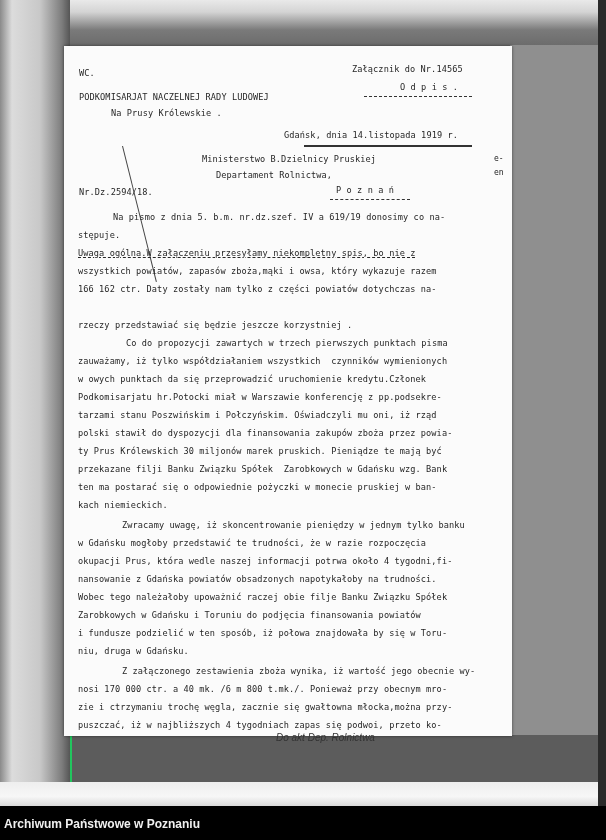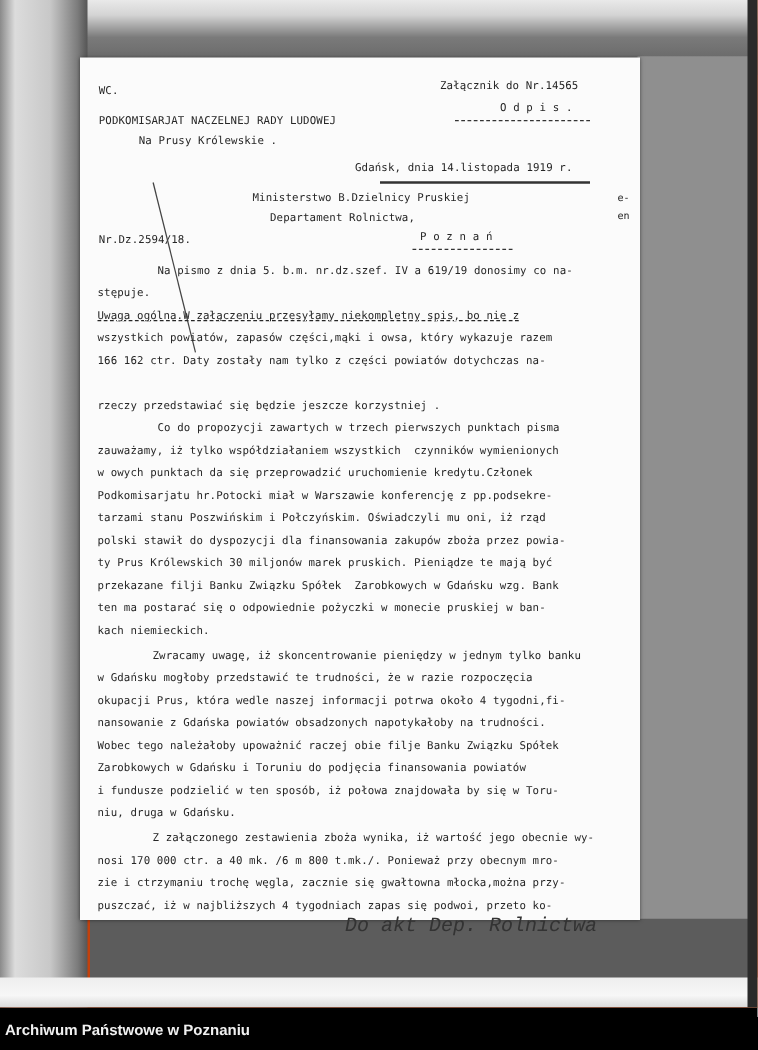--- a/index.html
+++ b/index.html
@@ -1,29 +1,29 @@
 <!DOCTYPE html>
 <html><head>
 <meta charset="utf-8">
 <style>
   html,body{margin:0;padding:0;}
   body{width:606px;height:840px;background:#000;position:relative;overflow:hidden;font-family:"DejaVu Sans Mono",monospace;}
-  .scan{position:absolute;left:0;top:0;width:606px;height:806px;background:#c2410c;overflow:hidden;}
+  .scan{position:absolute;left:0;top:0;width:606px;height:806px;background:#22c55e;overflow:hidden;}
   .folder-top{position:absolute;left:0;top:0;width:606px;height:60px;background:linear-gradient(180deg,#e9e9e9 0,#d4d4d4 12px,#7a7a7a 30px,#5e5e5e 60px);}
   .folder-left{position:absolute;left:0;top:0;width:70px;height:806px;background:linear-gradient(90deg,#8a8a8a 0,#dcdcdc 12px,#c8c8c8 40px,#7c7c7c 62px,#555 70px);}
   .bottom-band{position:absolute;left:0;top:782px;width:606px;height:24px;background:linear-gradient(180deg,#eee,#f7f7f7 60%,#dadada);}
   .board{position:absolute;left:510px;top:45px;width:90px;height:740px;background:#8f8f8f;}
   .board-edge{position:absolute;left:598px;top:0;width:8px;height:806px;background:#2a2a2a;}
   .lower-board{position:absolute;left:72px;top:735px;width:528px;height:50px;background:#5c5c5c;}
   .paper{position:absolute;left:64px;top:46px;width:448px;height:690px;background:#fbfbfb;box-shadow:0 0 3px rgba(0,0,0,.5);}
   .t{position:absolute;font-size:8.6px;color:#262626;white-space:pre;letter-spacing:0.1px;}
   .ul{text-decoration:underline;text-decoration-style:dashed;}
   .dash{position:absolute;height:0;border-top:1px dashed #333;}
   .rule{position:absolute;height:2px;background:#333;}
-  .sig{position:absolute;font-family:Liberation Mono, monospace;font-style:italic;font-size:16px;color:#333;white-space:pre;}
+  .sig{position:absolute;font-family:Liberation Sans, sans-serif;font-style:italic;font-size:10px;color:#333;white-space:pre;}
   .margin-mark{position:absolute;font-size:8px;color:#222;}
   .caption{position:absolute;left:4px;top:817px;font-family:"Liberation Sans",sans-serif;font-weight:bold;font-size:12px;color:#f0f0f0;}
   .pen{position:absolute;border-left:1px solid #444;}
 </style>
 </head>
 <body>
 
 <div class="scan">
   <div class="folder-top"></div>
   <div class="board"></div>
@@ -46,24 +46,24 @@
     <div class="rule" style="left:240px;top:99px;width:168px;"></div>
 
     <div class="t" style="left:138px;top:108px;">Ministerstwo B.Dzielnicy Pruskiej</div>
     <div class="t" style="left:152px;top:124px;">Departament Rolnictwa,</div>
     <div class="t" style="left:15px;top:141px;">Nr.Dz.2594/18.</div>
     <div class="t" style="left:272px;top:139px;">P o z n a ń</div>
     <div class="dash" style="left:266px;top:153px;width:80px;"></div>
 
     <div class="pen" style="left:58px;top:100px;height:140px;transform:rotate(-14deg);transform-origin:top;"></div>
 
-    <div class="t" style="left:62px;top:166px;">Na pismo z dnia 5. b.m. nr.dz.szef. IV a 619/19 donosimy co na-</div>
+    <div class="t" style="left:49px;top:166px;">Na pismo z dnia 5. b.m. nr.dz.szef. IV a 619/19 donosimy co na-</div>
     <div class="t" style="left:14px;top:184px;">stępuje.</div>
     <div class="t ul" style="left:14px;top:202px;">Uwaga ogólna.W załączeniu przesyłamy niekompletny spis, bo nie z</div>
-    <div class="t" style="left:14px;top:220px;">wszystkich powiatów, zapasów części,mąki i owsa, który wykazuje razem</div>
+    <div class="t" style="left:14px;top:220px;">wszystkich powiatów, zapasów zboża,mąki i owsa, który wykazuje razem</div>
     <div class="t" style="left:14px;top:238px;">166 162 ctr. Daty zostały nam tylko z części powiatów dotychczas na-</div>
     <div class="t" style="left:14px;top:274px;">rzeczy przedstawiać się będzie jeszcze korzystniej .</div>
 
     <div class="t" style="left:62px;top:292px;">Co do propozycji zawartych w trzech pierwszych punktach pisma</div>
     <div class="t" style="left:14px;top:310px;">zauważamy, iż tylko współdziałaniem wszystkich  czynników wymienionych</div>
     <div class="t" style="left:14px;top:328px;">w owych punktach da się przeprowadzić uruchomienie kredytu.Członek</div>
     <div class="t" style="left:14px;top:346px;">Podkomisarjatu hr.Potocki miał w Warszawie konferencję z pp.podsekre-</div>
     <div class="t" style="left:14px;top:364px;">tarzami stanu Poszwińskim i Połczyńskim. Oświadczyli mu oni, iż rząd</div>
     <div class="t" style="left:14px;top:382px;">polski stawił do dyspozycji dla finansowania zakupów zboża przez powia-</div>
     <div class="t" style="left:14px;top:400px;">ty Prus Królewskich 30 miljonów marek pruskich. Pieniądze te mają być</div>

